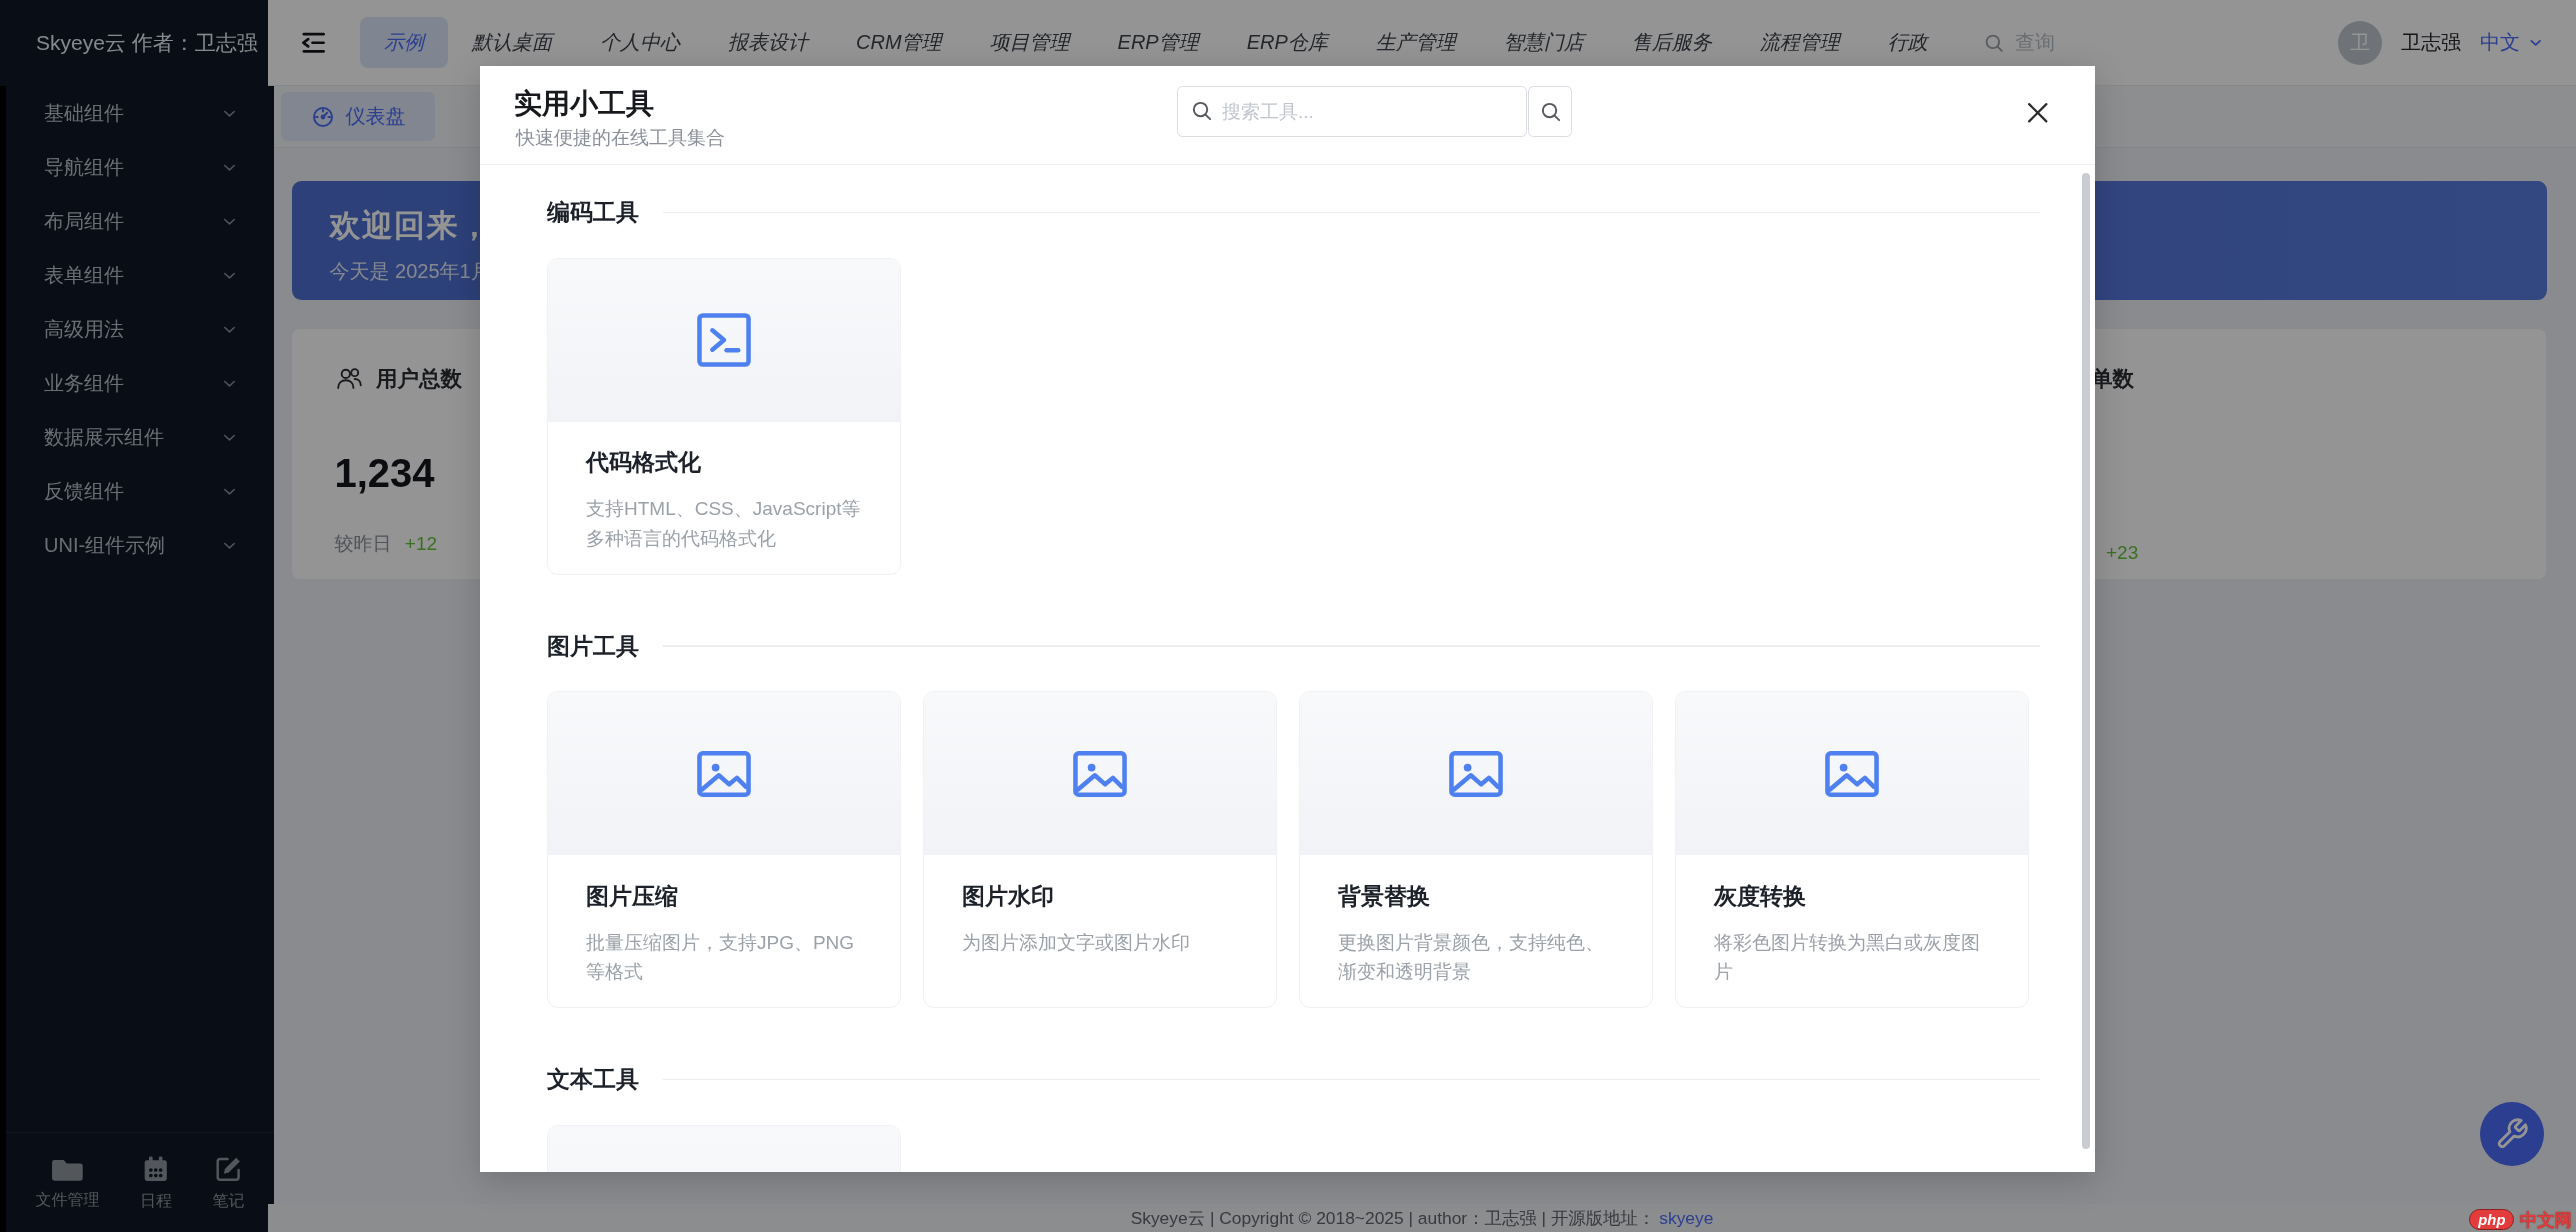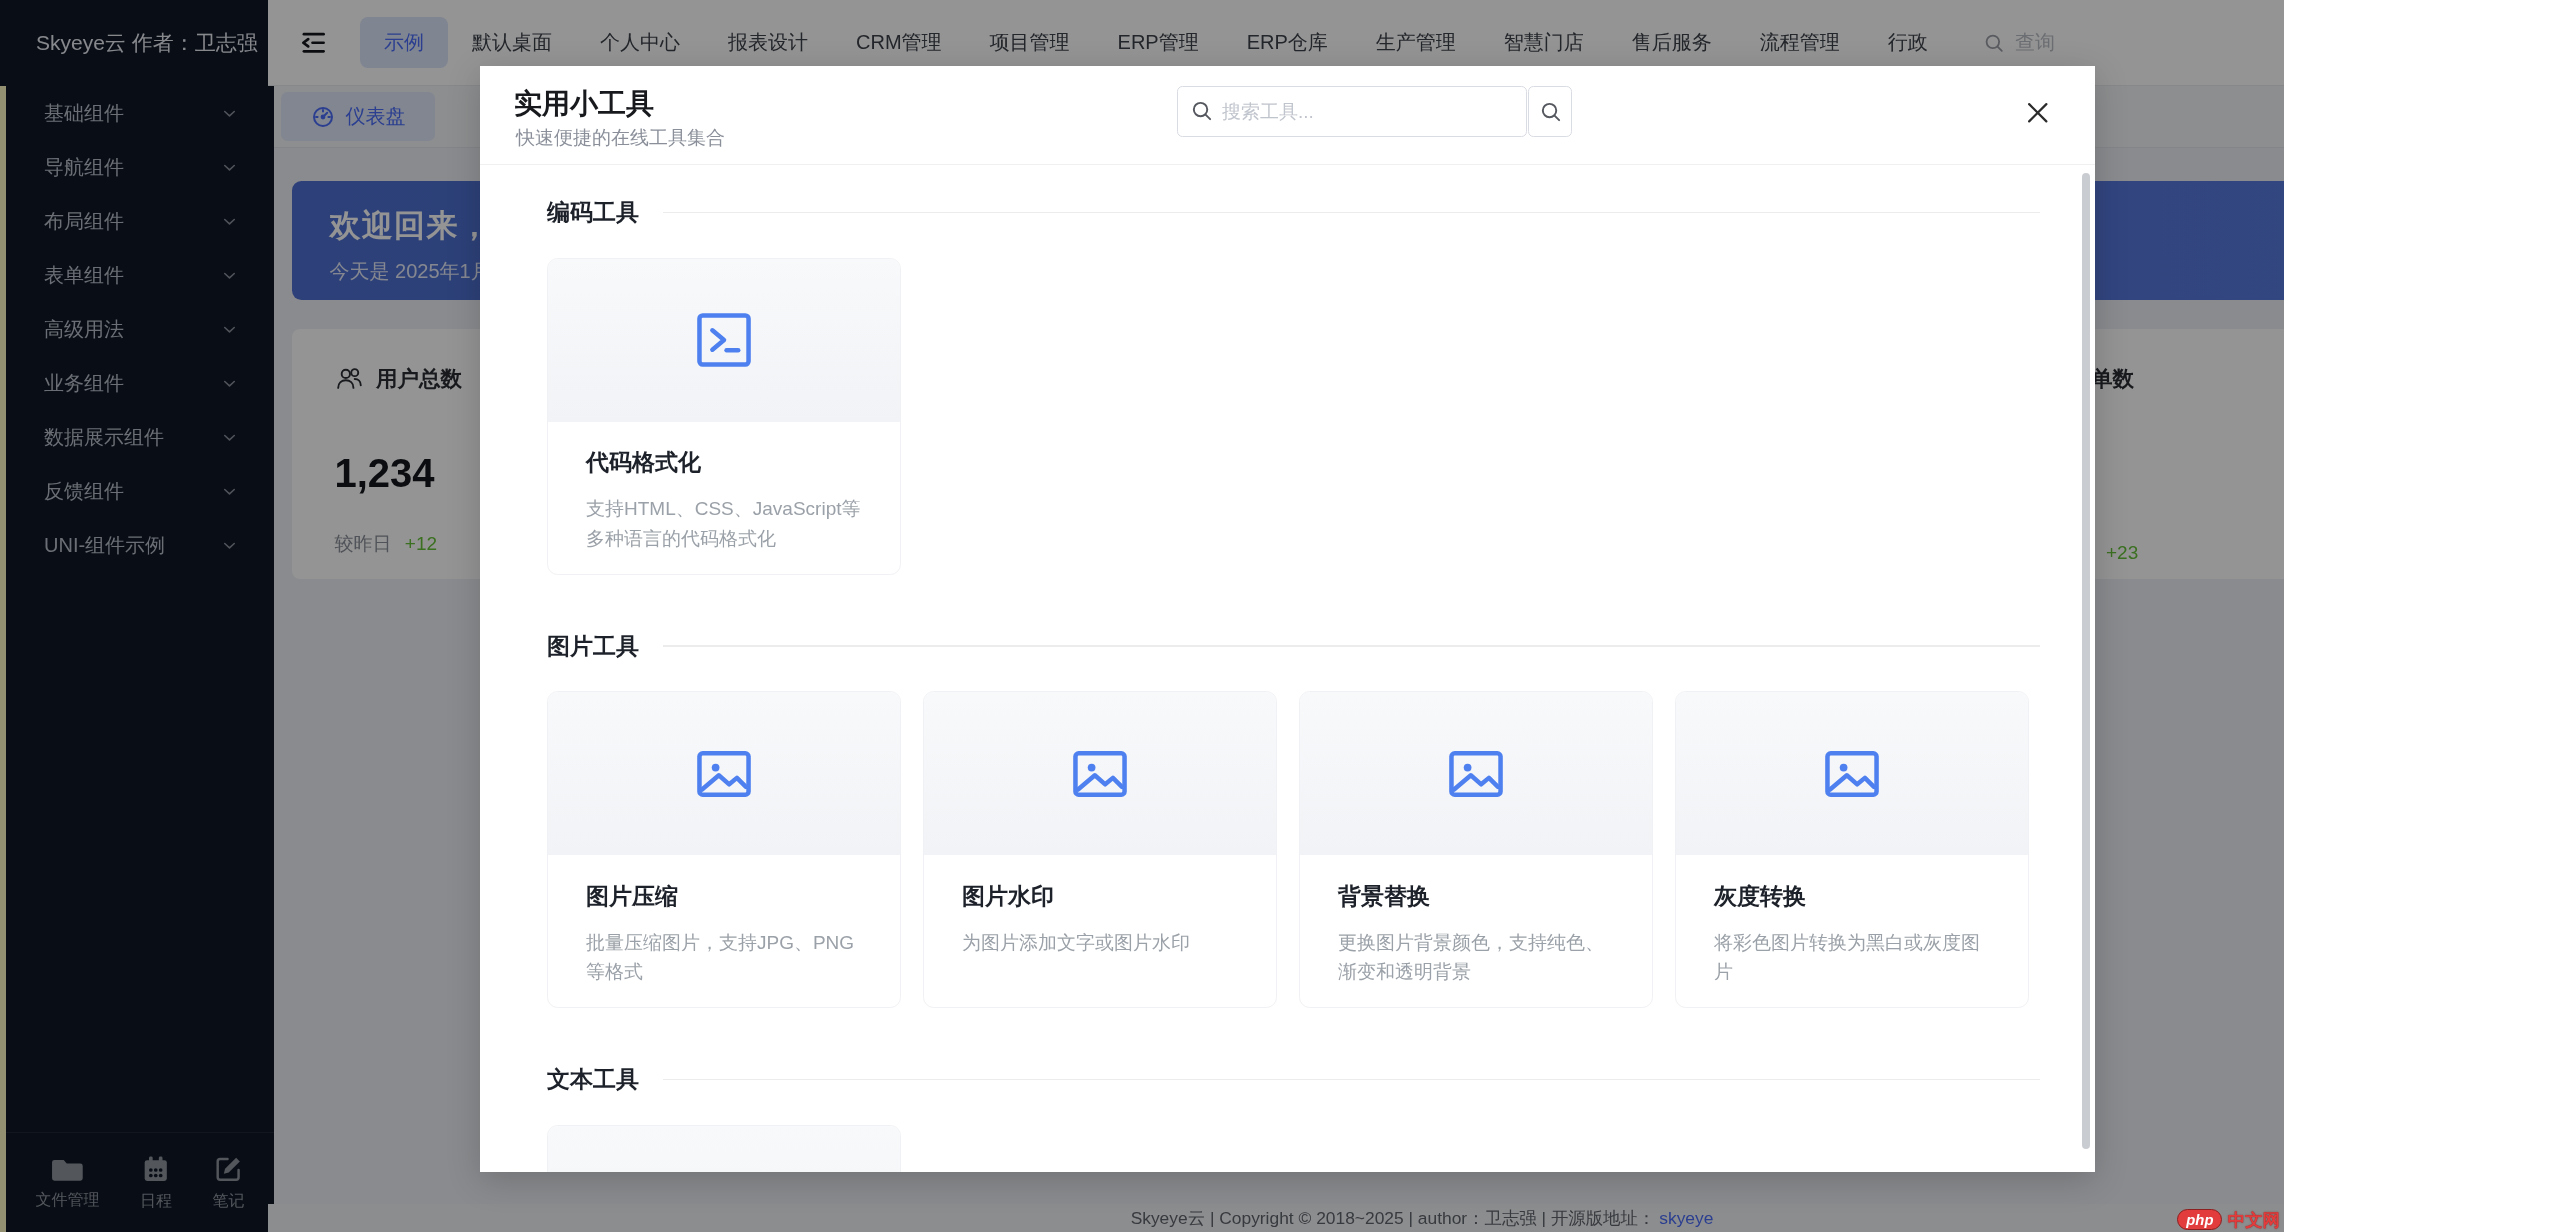--- a/index.html
+++ b/index.html
@@ -1,24 +1,24 @@
 <!DOCTYPE html>
 <html style="--accent: #4a6cf8; --icon-blue: #4e80f0; --green: #67c23a; --banner-from: #4e6fd0; --banner-to: #587ade; --sidebar-bg: #101827; --logo-bg: #101827; --overlay: rgba(0,0,0,0.42);font-size:10.7px"><head>
 <meta charset="utf-8">
 <style>
   * { margin:0; padding:0; box-sizing:border-box; }
   html,body { width:2576px; height:1233px; overflow:hidden; font-family:"Liberation Sans","DejaVu Sans",sans-serif; }
-  .stage { position:relative; width:2284px; height:1233px; background:#fef9c3; overflow:hidden; }
+  .stage { position:relative; width:2576px; height:1233px; background:#000000; overflow:hidden; }
 
   
   .topbar { position:absolute; left:0; top:0; width:2576px; height:86px; background:#ffffff; border-bottom:0.7px solid #e8eaed; display:flex; align-items:stretch; z-index:1; }
   .logo-box { width:268px; height:86px; background:var(--logo-bg,#101827); color:#e7eaf2; font-size:21px; display:flex; align-items:center; padding-left:36px; flex:0 0 auto; }
   .topbar-main { flex:1; display:flex; align-items:center; padding:0 32px 0 27px; }
   .collapse-btn { width:38px; height:38px; display:flex; align-items:center; justify-content:center; margin-right:27px; cursor:pointer; }
-  .nav { display:flex; align-items:center; gap:0; }
+  .nav { display:flex; align-items:center; gap:0;font-style:italic; }
   .nav-item { font-size:20px; color:#3d424a; padding:12px 24px; border-radius:8px; white-space:nowrap; cursor:pointer; }
   .nav-item.active { color:var(--accent,#4a6cf8); background:#dbe5fa; }
   .nav-search { display:flex; align-items:center; margin-left:31px; gap:10.7px; }
   .nav-search input { border:none; outline:none; font-size:20px; color:#333; width:154px; background:transparent; }
   .nav-search input::placeholder { color:#b9bdc4; }
   .topbar-right { margin-left:auto; display:flex; align-items:center; gap:19px; }
   .avatar { width:44px; height:44px; border-radius:50%; background:#c0c4cc; color:#ffffff; font-size:20px; display:flex; align-items:center; justify-content:center; }
   .username { font-size:20px; color:#23262d; }
   .lang { font-size:20px; color:var(--accent,#4a6cf8); display:flex; align-items:center; gap:6.7px; cursor:pointer; }
 

